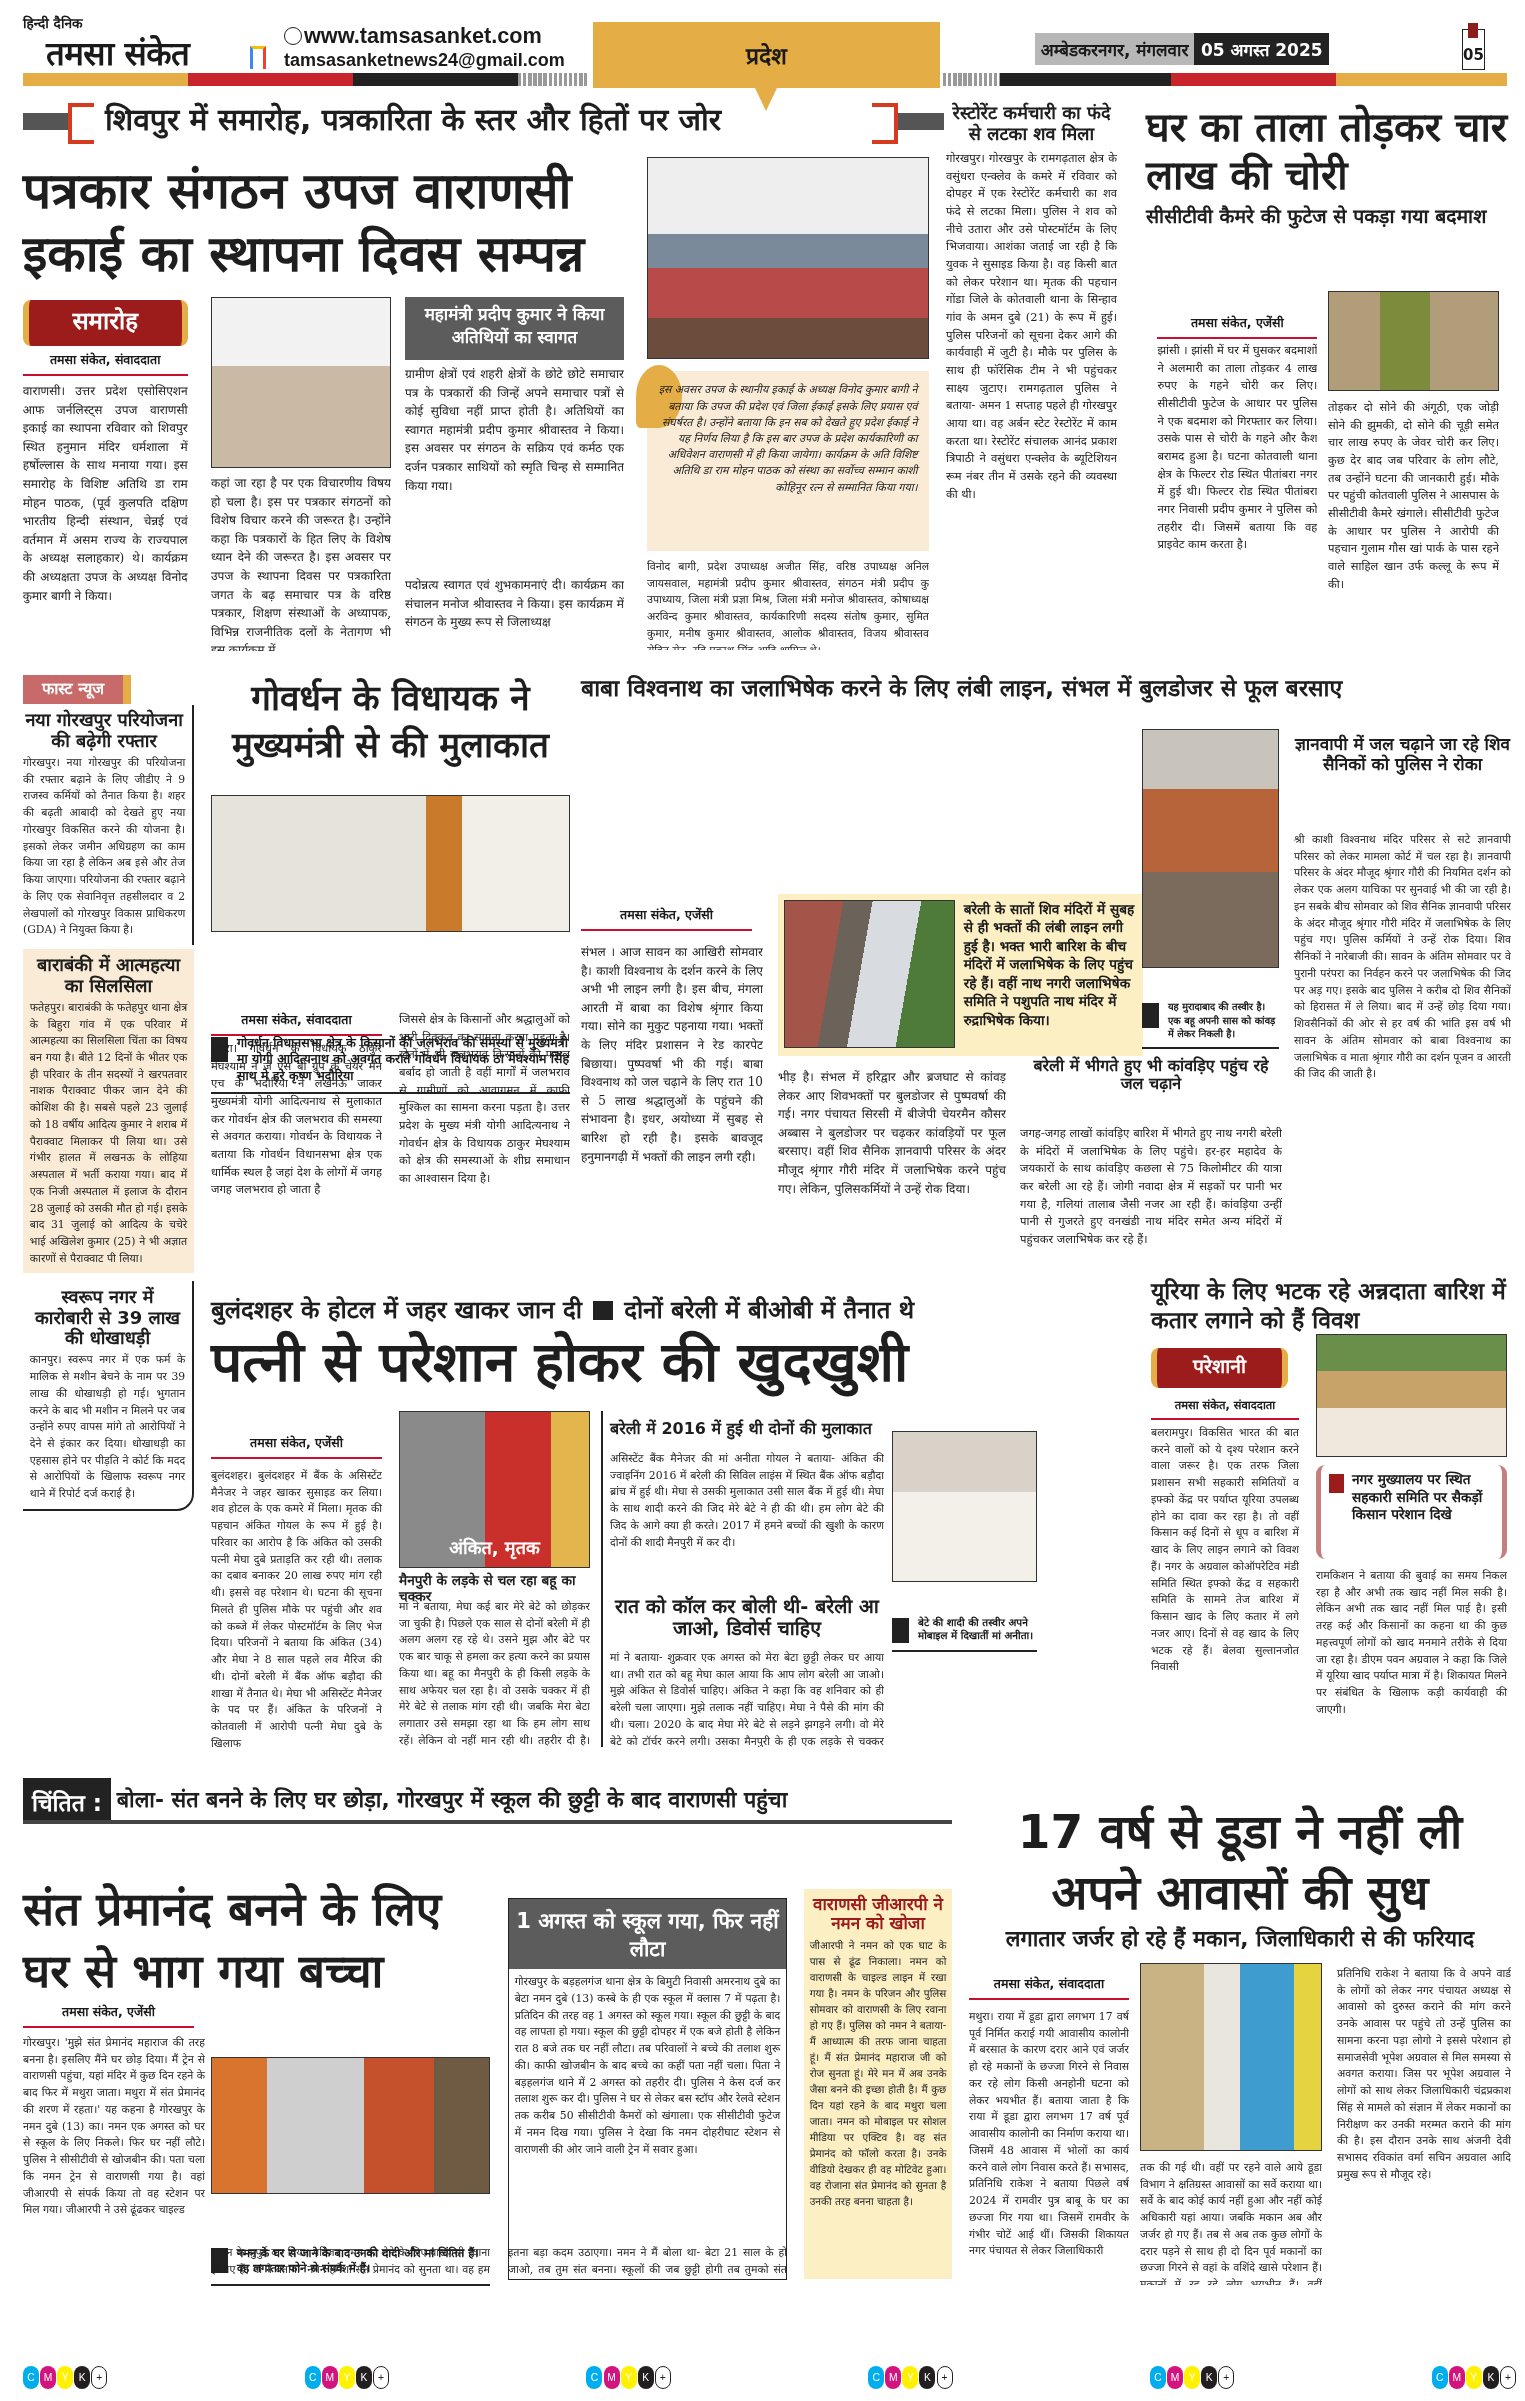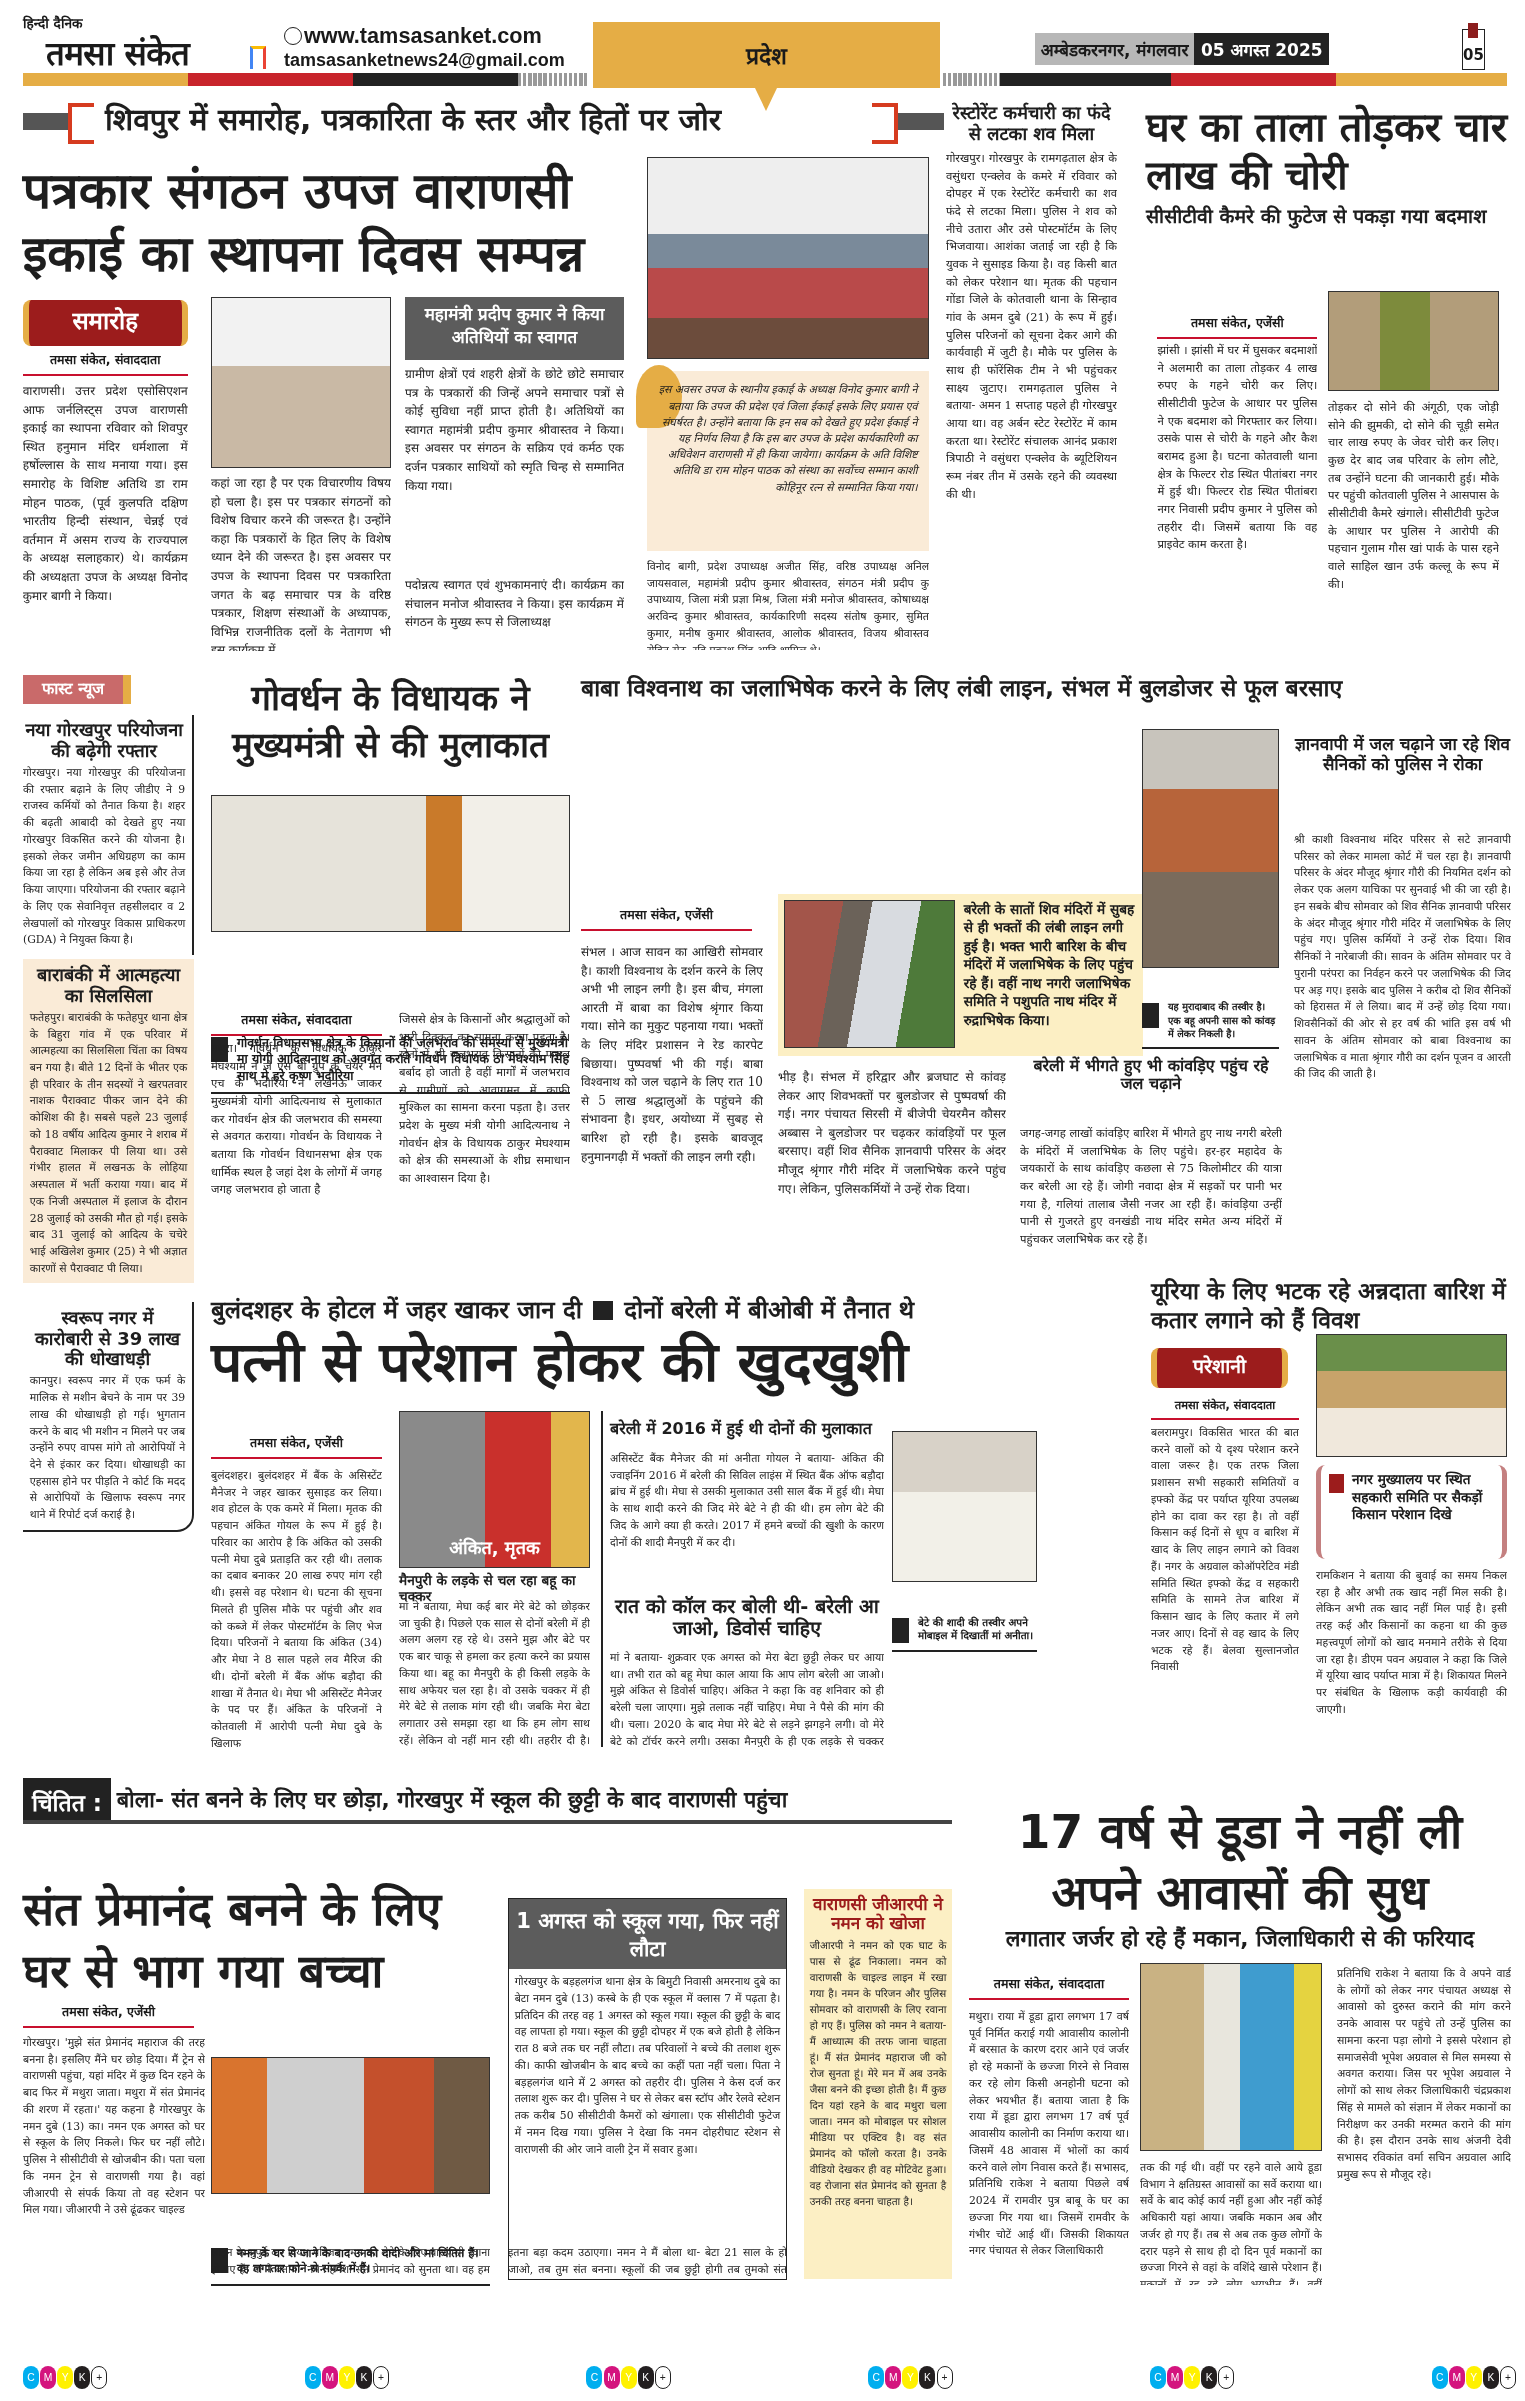--- a/index.html
+++ b/index.html
@@ -104,29 +104,29 @@
     </div>
   <div class="abs body-txt" style="left:11.4px;top:239px;width:160px;height:308px;overflow:hidden;font-size:11.4px">झांसी । झांसी में घर में घुसकर बदमाशों ने अलमारी का ताला तोड़कर 4 लाख रुपए के गहने चोरी कर लिए। सीसीटीवी फुटेज के आधार पर पुलिस ने एक बदमाश को गिरफ्तार कर लिया। उसके पास से चोरी के गहने और कैश बरामद हुआ है। घटना कोतवाली थाना क्षेत्र के फिल्टर रोड स्थित पीतांबरा नगर में हुई थी। फिल्टर रोड स्थित पीतांबरा नगर निवासी प्रदीप कुमार ने पुलिस को तहरीर दी। जिसमें बताया कि वह प्राइवेट काम करता है।</div>
   <div class="abs photo" style="left:182px;top:188px;width:171px;height:100px;background:linear-gradient(90deg,#b29d7a 0 30%,#7d8b3c 30% 60%,#b29d7a 60%)"></div>
   <div class="abs body-txt" style="left:182px;top:296px;width:171px;height:251px;overflow:hidden;font-size:11.4px">तोड़कर दो सोने की अंगूठी, एक जोड़ी सोने की झुमकी, दो सोने की चूड़ी समेत चार लाख रुपए के जेवर चोरी कर लिए। कुछ देर बाद जब परिवार के लोग लौटे, तब उन्होंने घटना की जानकारी हुई। मौके पर पहुंची कोतवाली पुलिस ने आसपास के सीसीटीवी कैमरे खंगाले। सीसीटीवी फुटेज के आधार पर पुलिस ने आरोपी की पहचान गुलाम गौस खां पार्क के पास रहने वाले साहिल खान उर्फ कल्लू के रूप में की।</div>
 </div>
 
 <div class="abs" style="left:23px;top:675px;width:171px;height:1100px">
   <div style="width:108px;height:28.5px;background:#c96a6a;color:#fff;font-weight:bold;font-size:16px;text-align:center;line-height:28.5px;border-right:8px solid #e5ad45">
     <span>फास्ट न्यूज</span>
   </div>
-  <div style="padding:5.7px 6.8px 5.7px 0;border-right:2.3px solid #222;margin-top:11px">
+  <div style="padding:5.7px 6.8px 5.7px 0;border-right:2.3px solid #222;margin-top:1px">
     <div class="hd" style="font-size:18px;text-align:center">नया गोरखपुर परियोजना की बढ़ेगी रफ्तार</div>
     <div class="body-txt" style="font-size:10.8px;margin-top:3.4px">गोरखपुर। नया गोरखपुर की परियोजना की रफ्तार बढ़ाने के लिए जीडीए ने 9 राजस्व कर्मियों को तैनात किया है। शहर की बढ़ती आबादी को देखते हुए नया गोरखपुर विकसित करने की योजना है। इसको लेकर जमीन अधिग्रहण का काम किया जा रहा है लेकिन अब इसे और तेज किया जाएगा। परियोजना की रफ्तार बढ़ाने के लिए एक सेवानिवृत्त तहसीलदार व 2 लेखपालों को गोरखपुर विकास प्राधिकरण (GDA) ने नियुक्त किया है।</div>
   </div>
   <div class="beige" style="padding:5.7px 6.8px;margin-top:4.6px">
     <div class="hd" style="font-size:18px;text-align:center">बाराबंकी में आत्महत्या का सिलसिला</div>
     <div class="body-txt" style="font-size:10.8px;margin-top:3.4px">फतेहपुर। बाराबंकी के फतेहपुर थाना क्षेत्र के बिहुरा गांव में एक परिवार में आत्महत्या का सिलसिला चिंता का विषय बन गया है। बीते 12 दिनों के भीतर एक ही परिवार के तीन सदस्यों ने खरपतवार नाशक पैराक्वाट पीकर जान देने की कोशिश की है। सबसे पहले 23 जुलाई को 18 वर्षीय आदित्य कुमार ने शराब में पैराक्वाट मिलाकर पी लिया था। उसे गंभीर हालत में लखनऊ के लोहिया अस्पताल में भर्ती कराया गया। बाद में एक निजी अस्पताल में इलाज के दौरान 28 जुलाई को उसकी मौत हो गई। इसके बाद 31 जुलाई को आदित्य के चचेरे भाई अखिलेश कुमार (25) ने भी अज्ञात कारणों से पैराक्वाट पी लिया।</div>
   </div>
-  <div style="padding:5.7px 6.8px;margin-top:19px;border-right:2.3px solid #222;border-bottom:2.3px solid #222;border-bottom-right-radius:17px">
+  <div style="padding:5.7px 6.8px;margin-top:8px;border-right:2.3px solid #222;border-bottom:2.3px solid #222;border-bottom-right-radius:17px">
     <div class="hd" style="font-size:18px;text-align:center">स्वरूप नगर में कारोबारी से 39 लाख की धोखाधड़ी</div>
     <div class="body-txt" style="font-size:10.8px;margin-top:3.4px">कानपुर। स्वरूप नगर में एक फर्म के मालिक से मशीन बेचने के नाम पर 39 लाख की धोखाधड़ी हो गई। भुगतान करने के बाद भी मशीन न मिलने पर जब उन्होंने रुपए वापस मांगे तो आरोपियों ने देने से इंकार कर दिया। धोखाधड़ी का एहसास होने पर पीड़ति ने कोर्ट कि मदद से आरोपियों के खिलाफ स्वरूप नगर थाने में रिपोर्ट दर्ज कराई है।</div>
   </div>
 </div>
 
 <div class="abs" style="left:211px;top:675px;width:359px;height:616px">
   <div class="hd" style="font-size:35px;text-align:center;line-height:1.35">गोवर्धन के विधायक ने मुख्यमंत्री से की मुलाकात</div>
   <div class="abs photo" style="left:0;top:120px;width:359px;height:137px;background:linear-gradient(90deg,#e6e3da 0 60%,#c97a2a 60% 70%,#f2efe8 70%)"></div>
   <div class="abs caption" style="left:0;top:265px;width:359px;font-size:12.5px">गोवर्धन विधानसभा क्षेत्र के किसानों की जलभराव की समस्या से मुख्यमंत्री मा योगी आदित्यनाथ को अवगत कराते गोवर्धन विधायक ठा मेघश्याम सिंह साथ मे हरे कृष्ण भदौरिया</div>
   <div class="abs" style="left:0;top:336px;width:171px">

